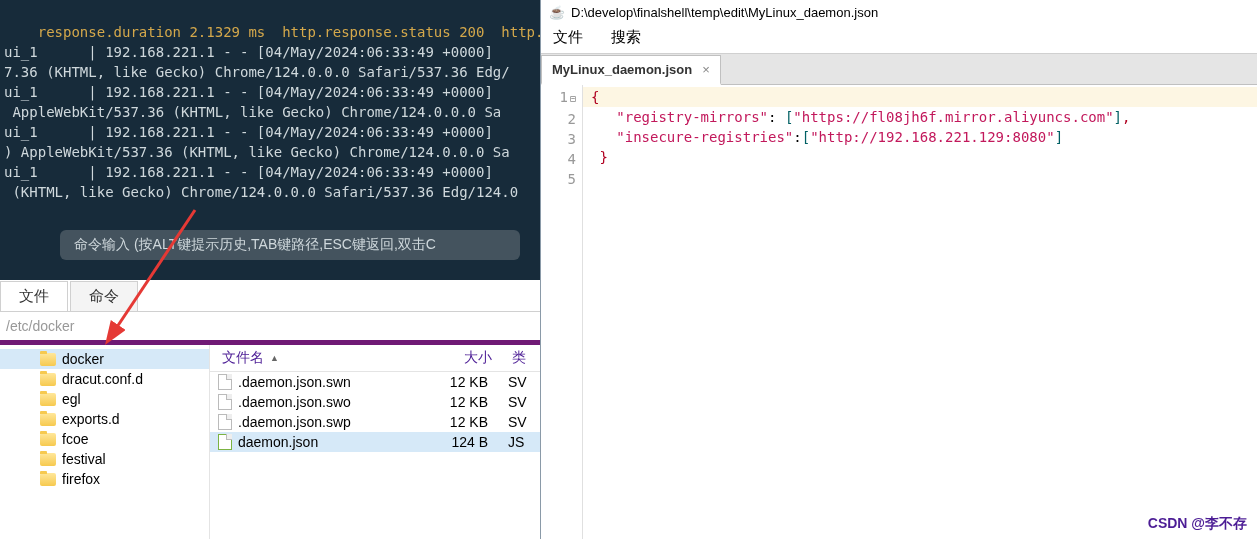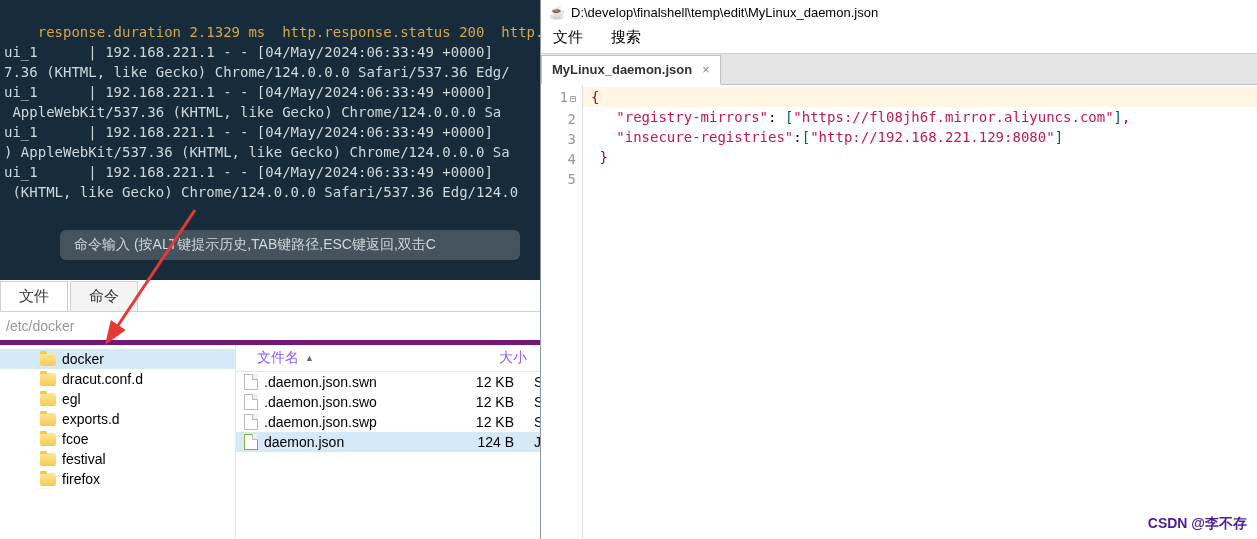--- a/index.html
+++ b/index.html
@@ -72,21 +72,21 @@
   border-bottom: 5px solid #701a75;
   background: #fff;
 }
 .browser {
   flex: 1;
   display: flex;
   background: #fff;
   overflow: hidden;
 }
 .tree {
-  width: 236px;
+  width: 210px;
   border-right: 1px solid #e4e4e4;
   padding-top: 4px;
   overflow: hidden;
   font-size: 14px;
 }
 .tree-item {
   display: flex; align-items: center;
   padding: 2px 0 2px 40px;
   gap: 6px;
   cursor: pointer;
@@ -106,22 +106,22 @@
   background:#f6c94f; border-radius:1px 1px 0 0;
 }
 .filelist {
   flex: 1;
   font-size: 14px;
   overflow: hidden;
 }
 .fl-head {
   display: flex;
   border-bottom: 1px solid #e4e4e4;
-  color: #8b5cf6;
-  padding: 4px 13px;
+  color: #4c1d95;
+  padding: 4px 4px;
 }
 .fl-head > div, .fl-row > div { padding-left: 8px; }
 .col-name { flex: 0 0 200px; display:flex; align-items:center; gap:6px; }
 .col-size { flex: 0 0 90px; text-align: right; padding-right: 12px; }
 .col-type { flex: 0 0 40px; }
 .fl-row {
   display: flex;
   padding: 2px 0;
   cursor: pointer;
 }

